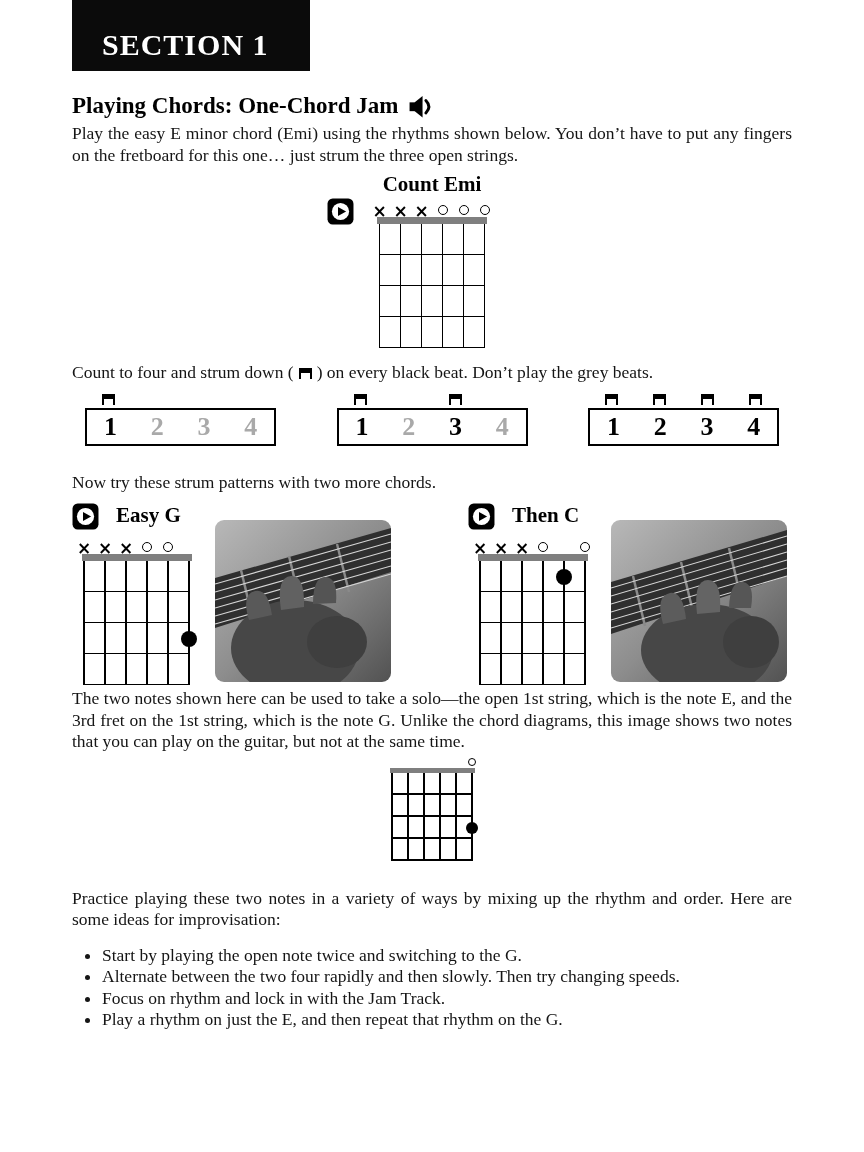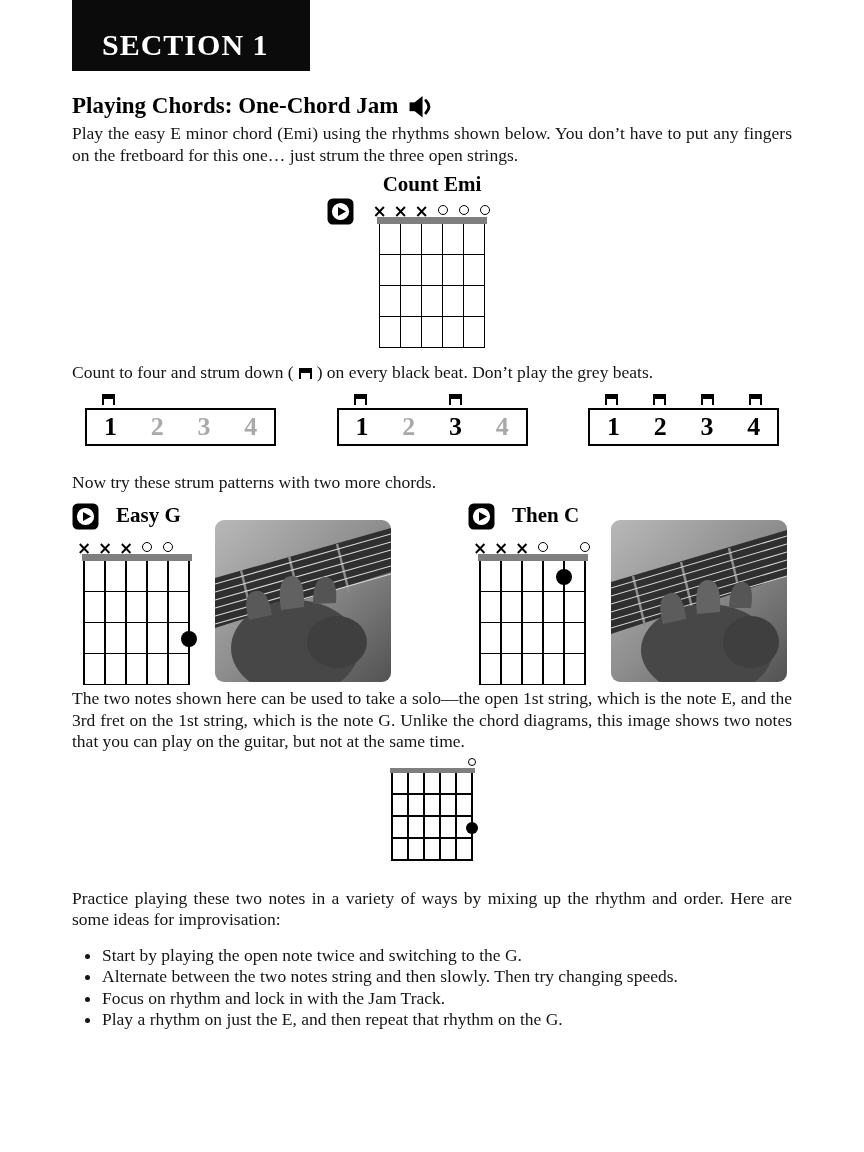--- a/index.html
+++ b/index.html
@@ -351,21 +351,21 @@
             <i class="ch-hl" style="top:86.5px"></i>
             <span class="ch-dot" style="left:74px;top:49px;width:12px;height:12px"></span>
           </div>
         </div>
     </div>
 
     <p class="body jtext practice">Practice playing these two notes in a variety of ways by mixing up the rhythm and order. Here are some ideas for improvisation:</p>
 
     <ul class="bullets">
       <li>Start by playing the open note twice and switching to the G.</li>
-      <li>Alternate between the two notes string and then slowly. Then try changing speeds.</li>
+      <li>Alternate between the two four rapidly and then slowly. Then try changing speeds.</li>
       <li>Focus on rhythm and lock in with the Jam Track.</li>
       <li>Play a rhythm on just the E, and then repeat that rhythm on the G.</li>
     </ul>
 
   </div>
 
   <div class="page-number">7</div>
 </div>
 
 </body></html>

